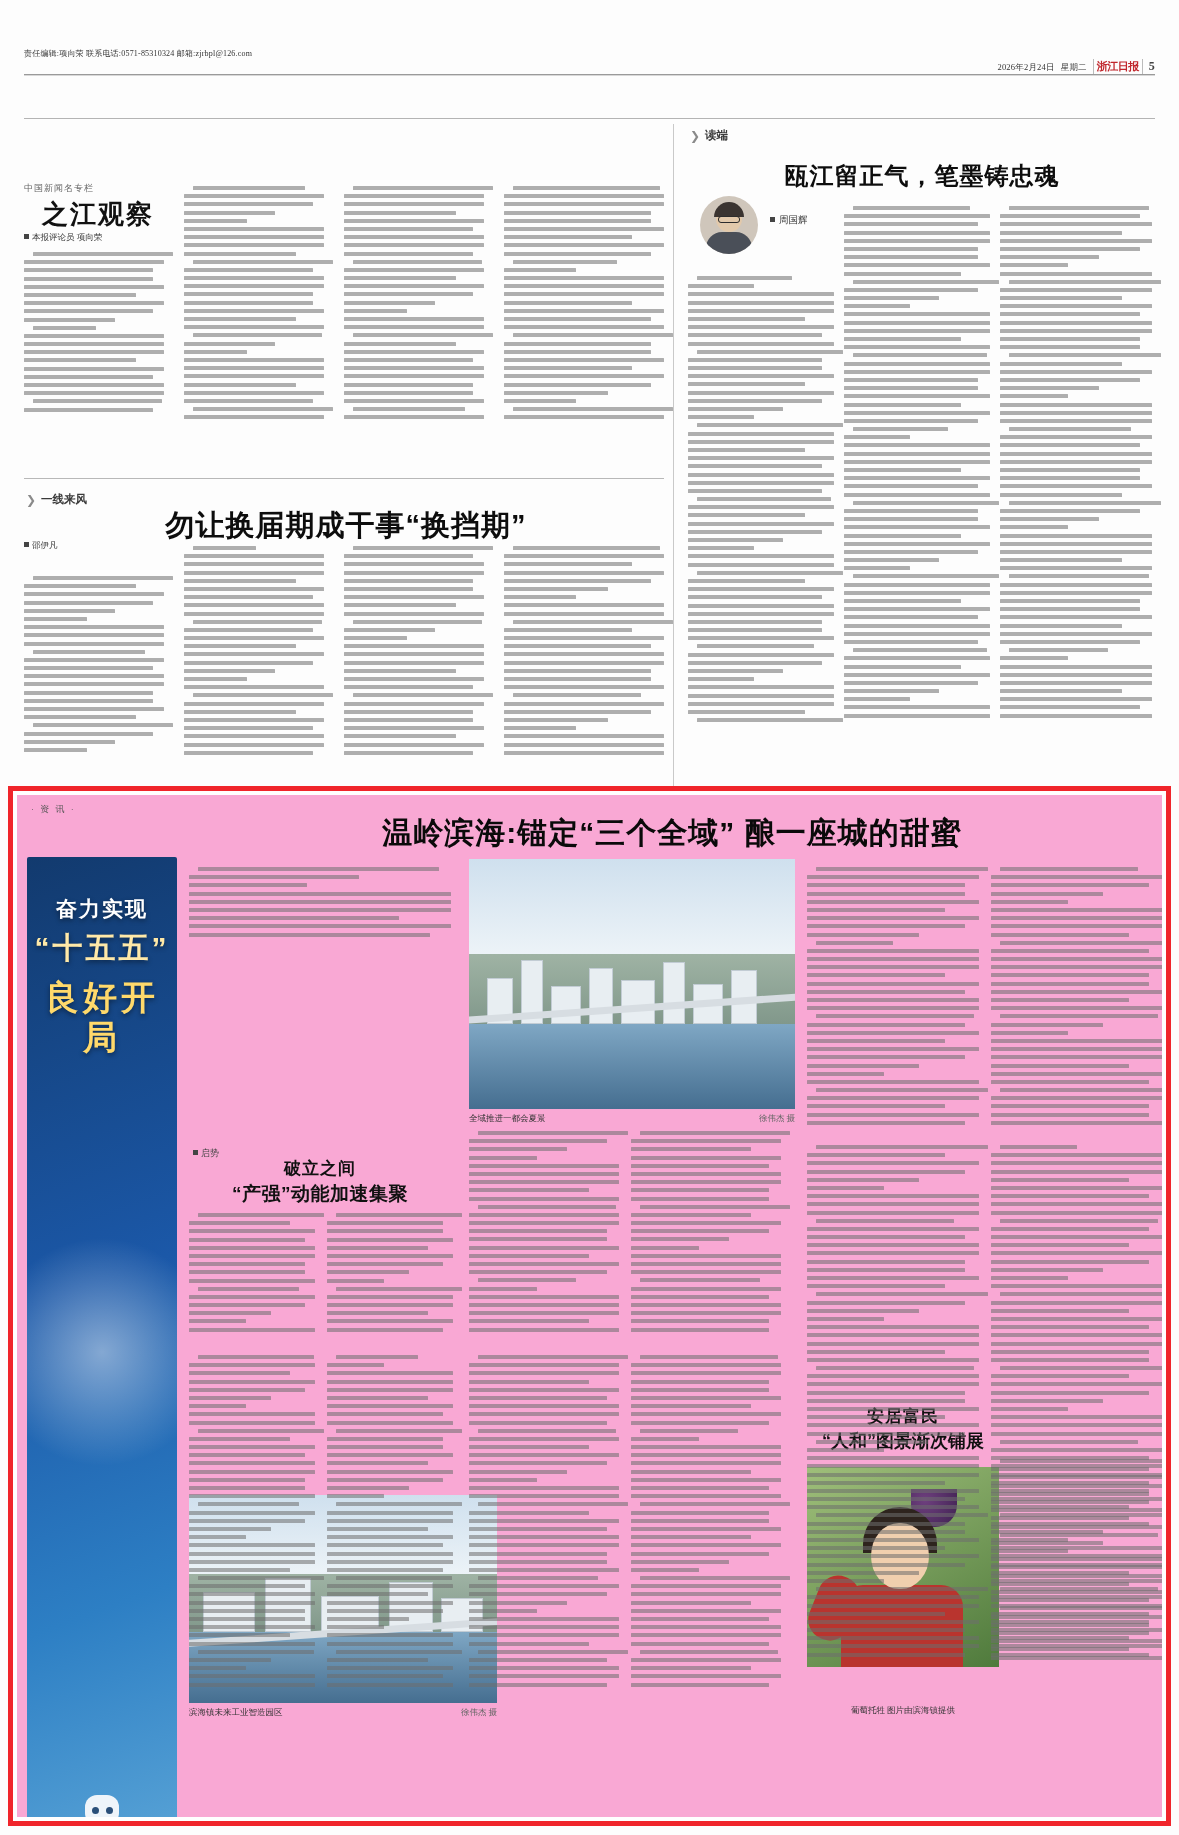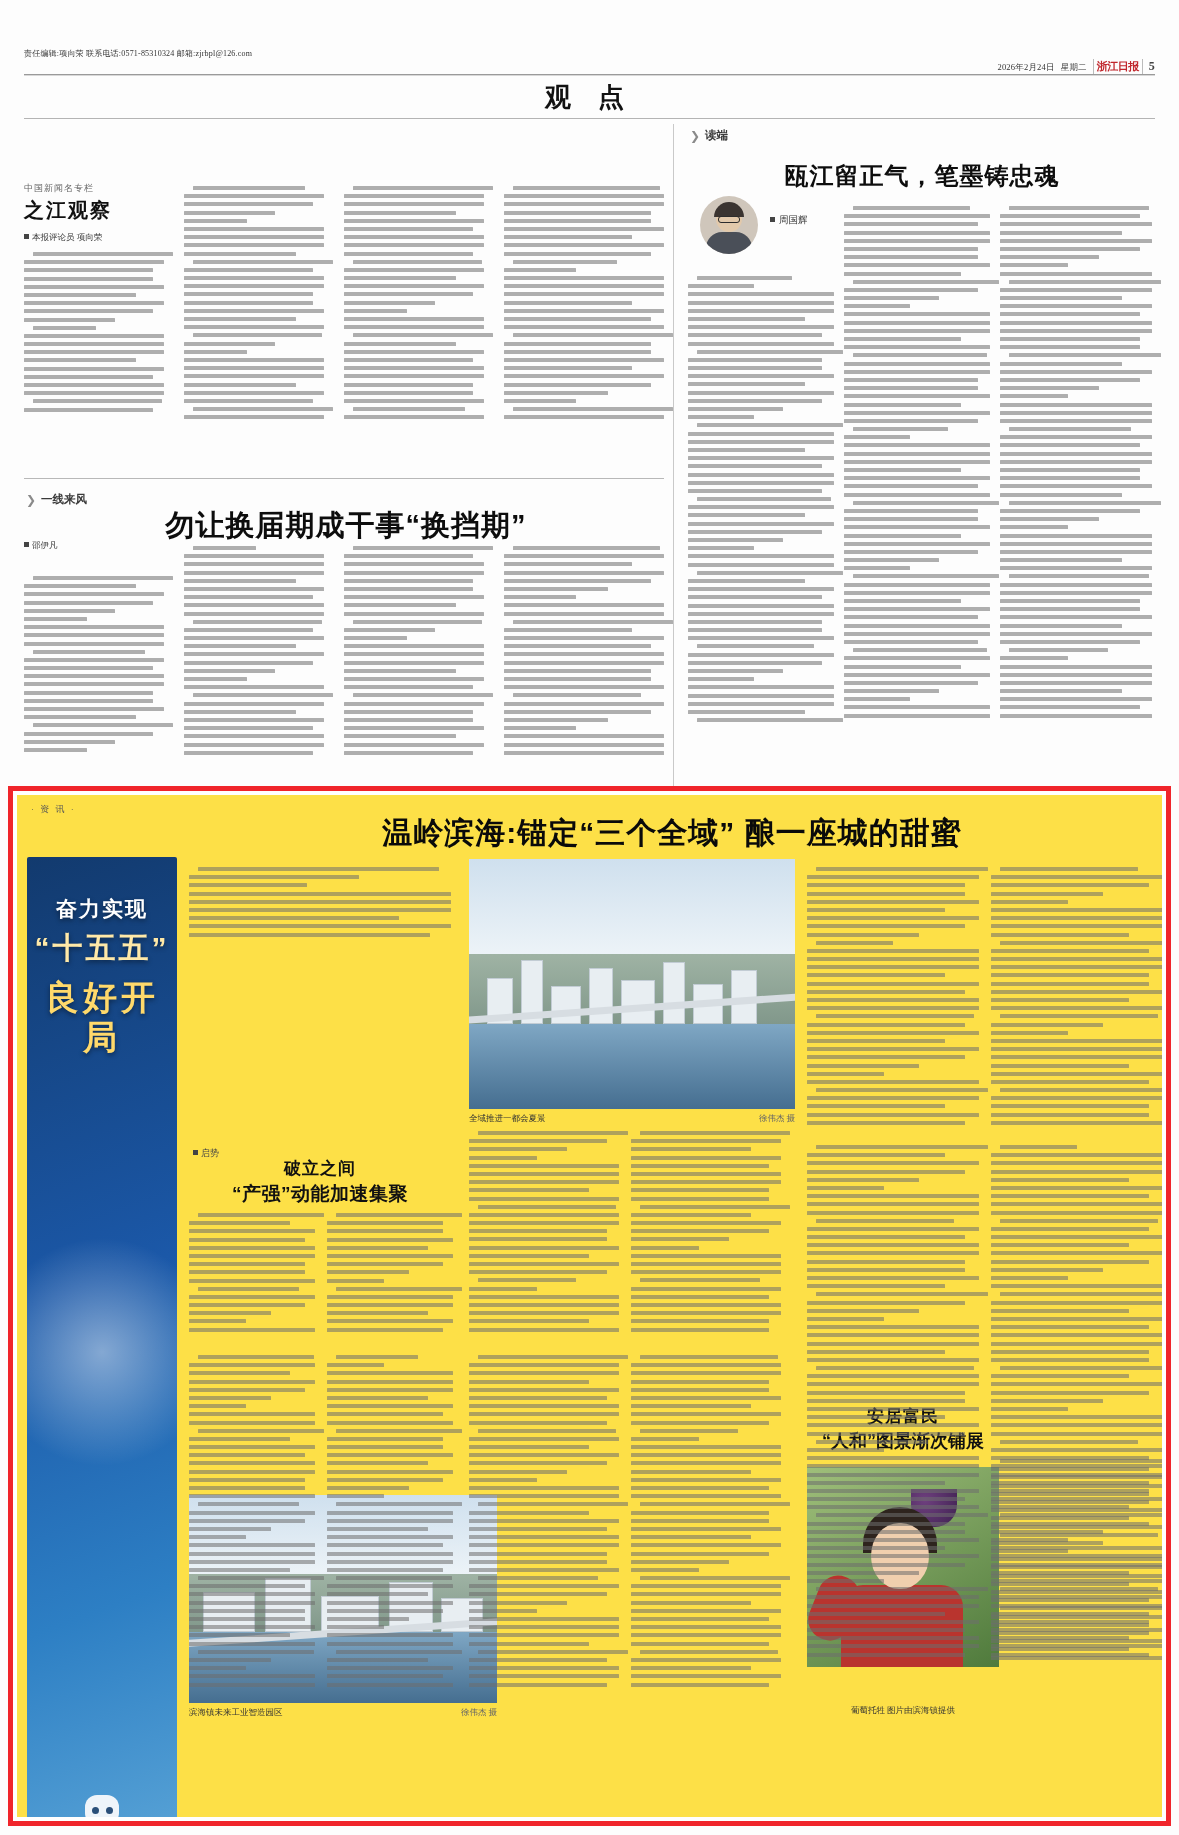--- a/index.html
+++ b/index.html
@@ -68,22 +68,22 @@
   #k2 { left:26px; top:492px; }
 
   .rule-sec {
     position:absolute; height:1px; background:#b8b8b8;
   }
 
   
   .brandbox { position:absolute; left:24px; top:182px; width:130px; }
   .brandbox .lbl { font-size:9px; color:#666; letter-spacing:1px; }
   .brandbox .nm {
-    font-size:20px; font-weight:bold; color:#111; letter-spacing:2px;
-    font-family:"Liberation Sans","DejaVu Sans",sans-serif; margin-top:2px;
+    font-size:26px; font-weight:bold; color:#111; letter-spacing:2px;
+    font-family:"Liberation Sans","DejaVu Sans",sans-serif; margin-top:2px;text-align:right;
   }
   .byline {
     position:absolute; left:24px; top:232px; width:140px;
     font-size:8.5px; color:#333;
   }
   .byline .sq { display:inline-block; width:5px; height:5px; background:#444; margin-right:3px; vertical-align:1px;}
 
   
   .portrait {
     position:absolute; left:700px; top:196px; width:58px; height:58px;
@@ -105,21 +105,21 @@
   }
   .tline.i { margin-left:9px; }
   .tline.s80 { width:80%; } .tline.s92 { width:92%; } .tline.s65 { width:65%; }
   .tline.s45 { width:45%; } .tline.s100 { width:100%; }
 
   
   .feature {
     position:absolute; left:8px; top:786px; width:1163px; height:1040px;
     border:5px solid #f0252b; background:#fff;
   }
-  .feat-inner { position:absolute; inset:4px; overflow:hidden; background:#fde047; }
+  .feat-inner { position:absolute; inset:4px; overflow:hidden; background:#f9a8d4; }
 
   .ad-tag {
     position:absolute; left:14px; top:8px; font-size:9px; color:#555; letter-spacing:2px;
   }
   .feat-title {
     position:absolute; left:160px; top:18px; width:990px;
     text-align:center; font-size:30px; font-weight:bold; letter-spacing:1px;
     color:#0a0a0a; font-family:"Liberation Sans","DejaVu Sans",sans-serif;
   }
 
@@ -206,21 +206,20 @@
     <div class="left">责任编辑:项向荣  联系电话:0571-85310324  邮箱:zjrbpl@126.com</div>
     <div class="right">
       <span>2026年2月24日</span>
       <span>星期二</span>
       <span class="mast-logo">浙江日报</span>
       <span class="pageno">5</span>
     </div>
   </div>
   <div class="rule-top"></div>
 
-  <div class="section-title">观 点</div>
   <div class="rule-under-title"></div>
 
   <div class="col-divider" style="left:673px;"></div>
 
 
   <div class="brandbox">
     <div class="lbl">中国新闻名专栏</div>
     <div class="nm">之江观察</div>
   </div>
   <div class="byline">

